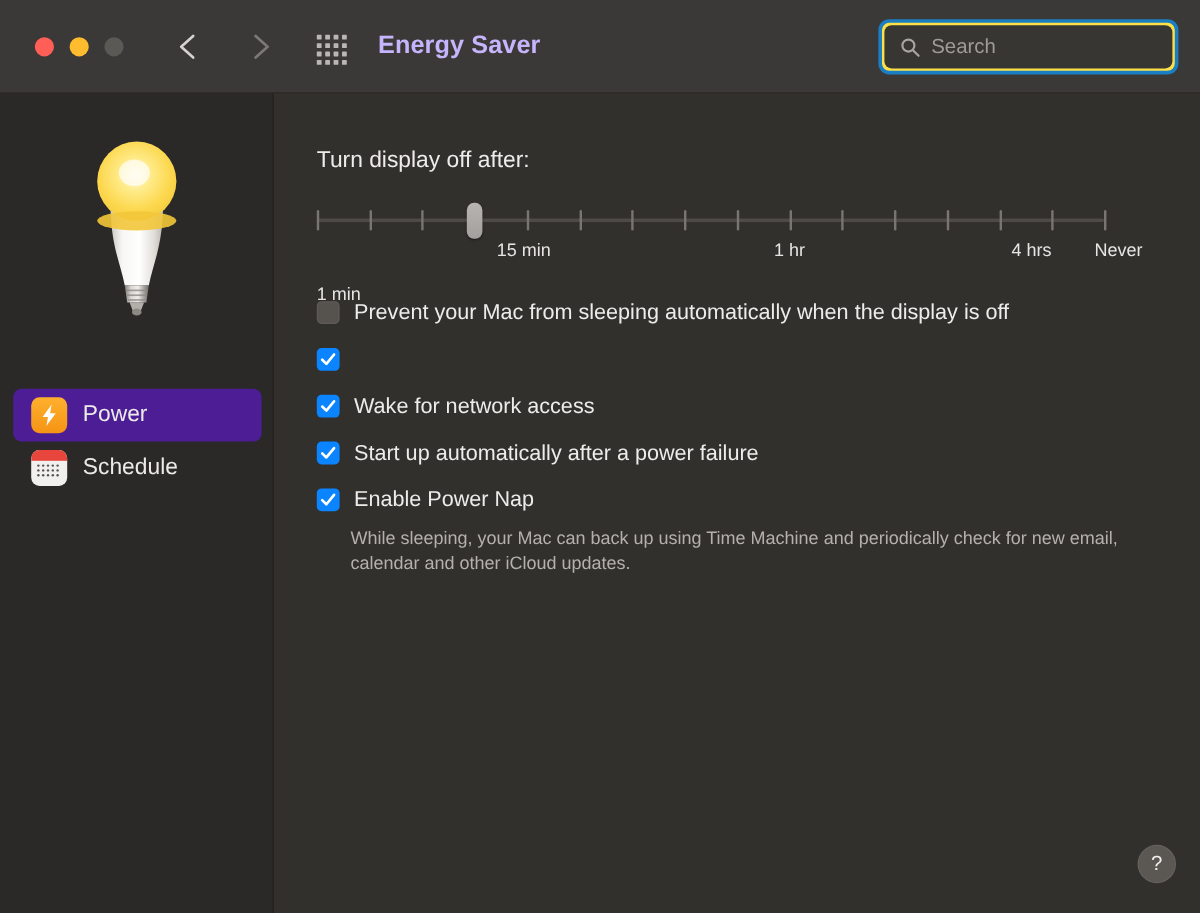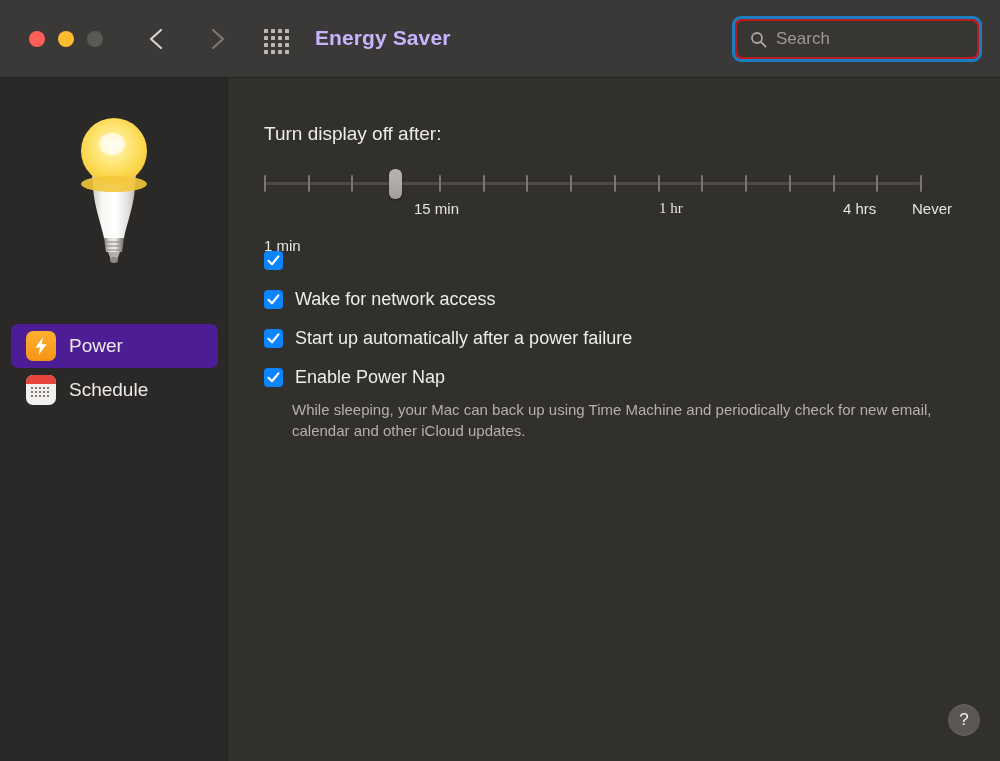--- a/index.html
+++ b/index.html
@@ -92,21 +92,21 @@
   }
 
   .search-wrap {
     position: absolute;
     top: 16px;
     right: 18px;
     width: 250px;
     height: 46px;
     border-radius: 9px;
     border: 3px solid #1b7ec2;
-    background: #b91c1c;
+    background: #fde047;
     padding: 2px;
   }
   .search-inner {
     width: 100%;
     height: 100%;
     border-radius: 6px;
     background: #383633;
     display: flex;
     align-items: center;
     padding-left: 13px;
@@ -504,26 +504,30 @@
           <div class="tick" style="left: 568.533px;"></div>
           <div class="tick" style="left: 612.267px;"></div>
           <div class="tick" style="left: 656px;"></div>
         </div>
       <div class="thumb" id="thumb" style="left: 131.2px;"></div>
     </div>
 
     <div class="slider-labels" id="sliderLabels">
         <span class="sl" style="left: 35px; margin-top: 37px;">1 min</span>
         <span class="sl" style="left: 185px;">15 min</span>
-        <span class="sl" style="left: 430px; font-family: Liberation Serif, serif;">1 hr</span>
+        <span class="sl" style="left: 416px;">1 hr</span>
         <span class="sl" style="left: 614px;">4 hrs</span>
         <span class="sl" style="left: 683px;">Never</span>
       </div>
 
     <div class="checks" id="checkList">
+        <div class="crow">
+          <span class="cbox off"></span>
+          <span class="clabel">Prevent your Mac from sleeping automatically when the display is off</span>
+        </div>
         <div class="crow">
           <span class="cbox on">
             <svg width="15" height="15" viewBox="0 0 15 15">
               <path d="M2.5 7.8 L6 11.2 L12.4 3.4" fill="none" stroke="#ffffff" stroke-width="2.2" stroke-linecap="round" stroke-linejoin="round"></path>
             </svg>
           </span>
         </div>
         <div class="crow">
           <span class="cbox on">
             <svg width="15" height="15" viewBox="0 0 15 15">

